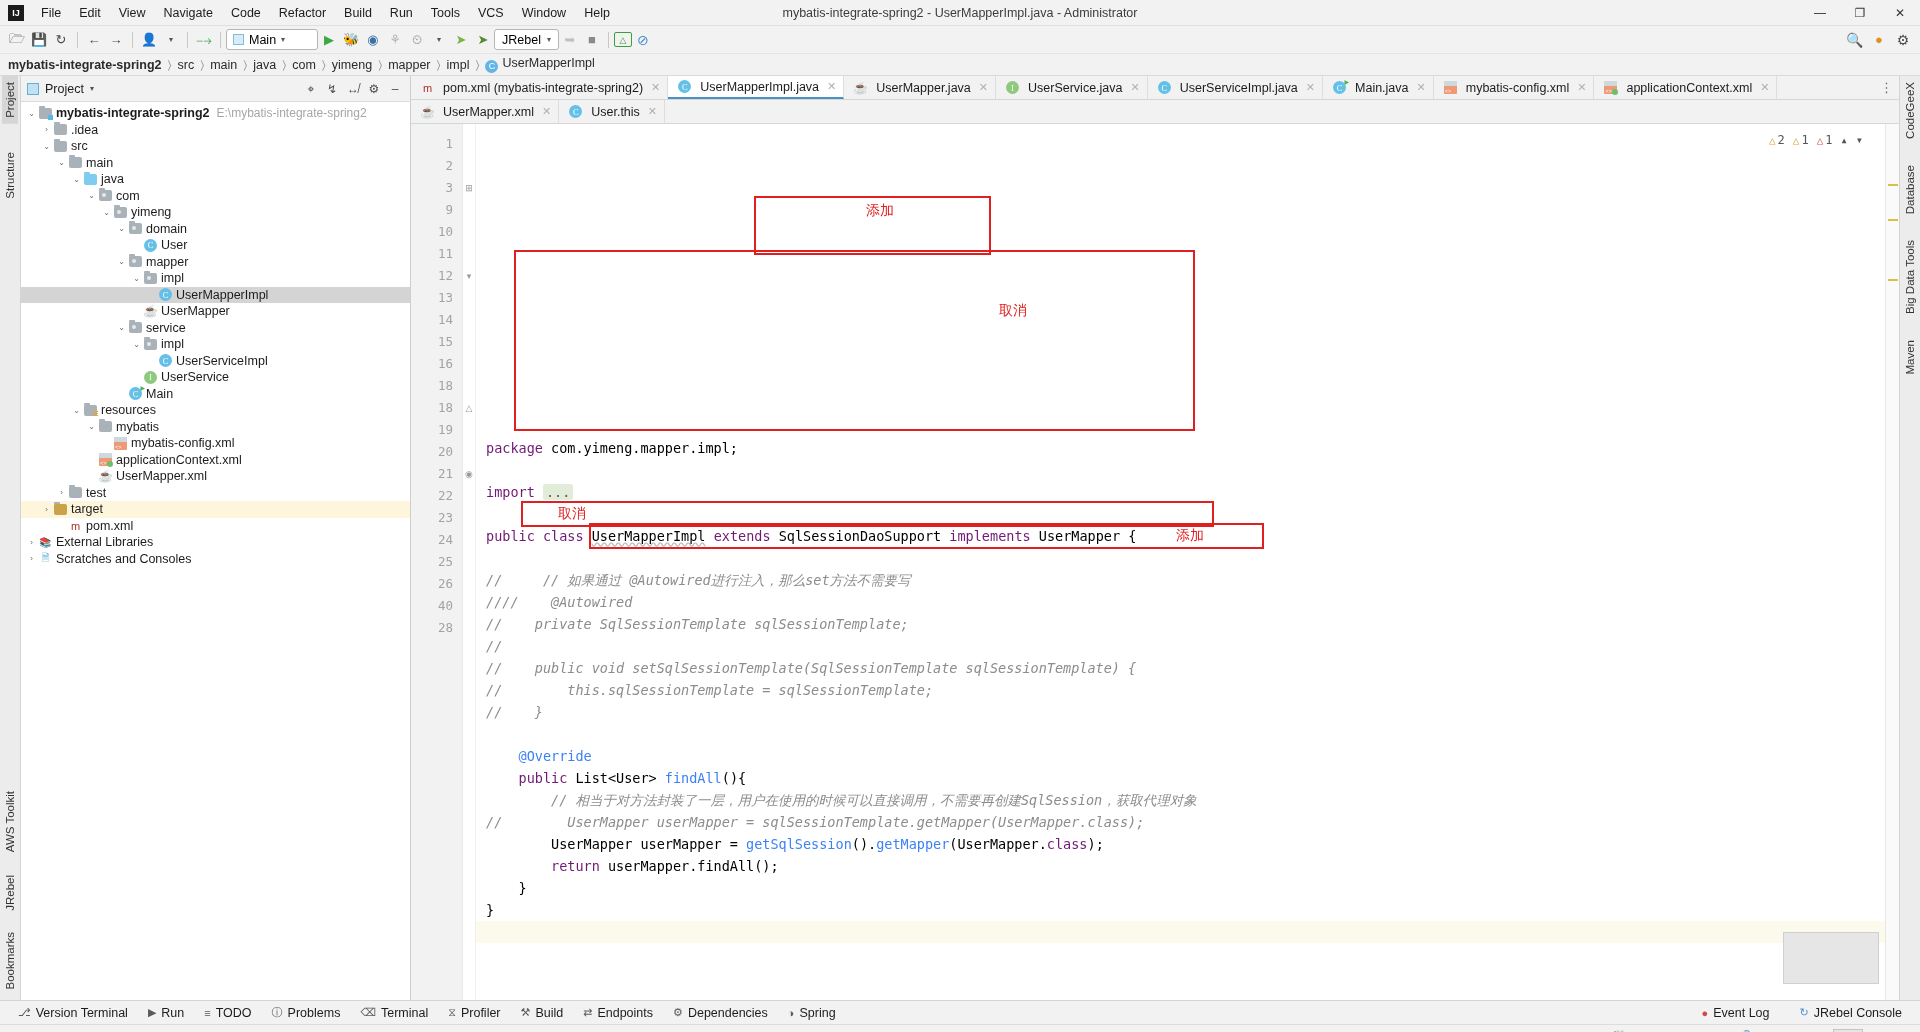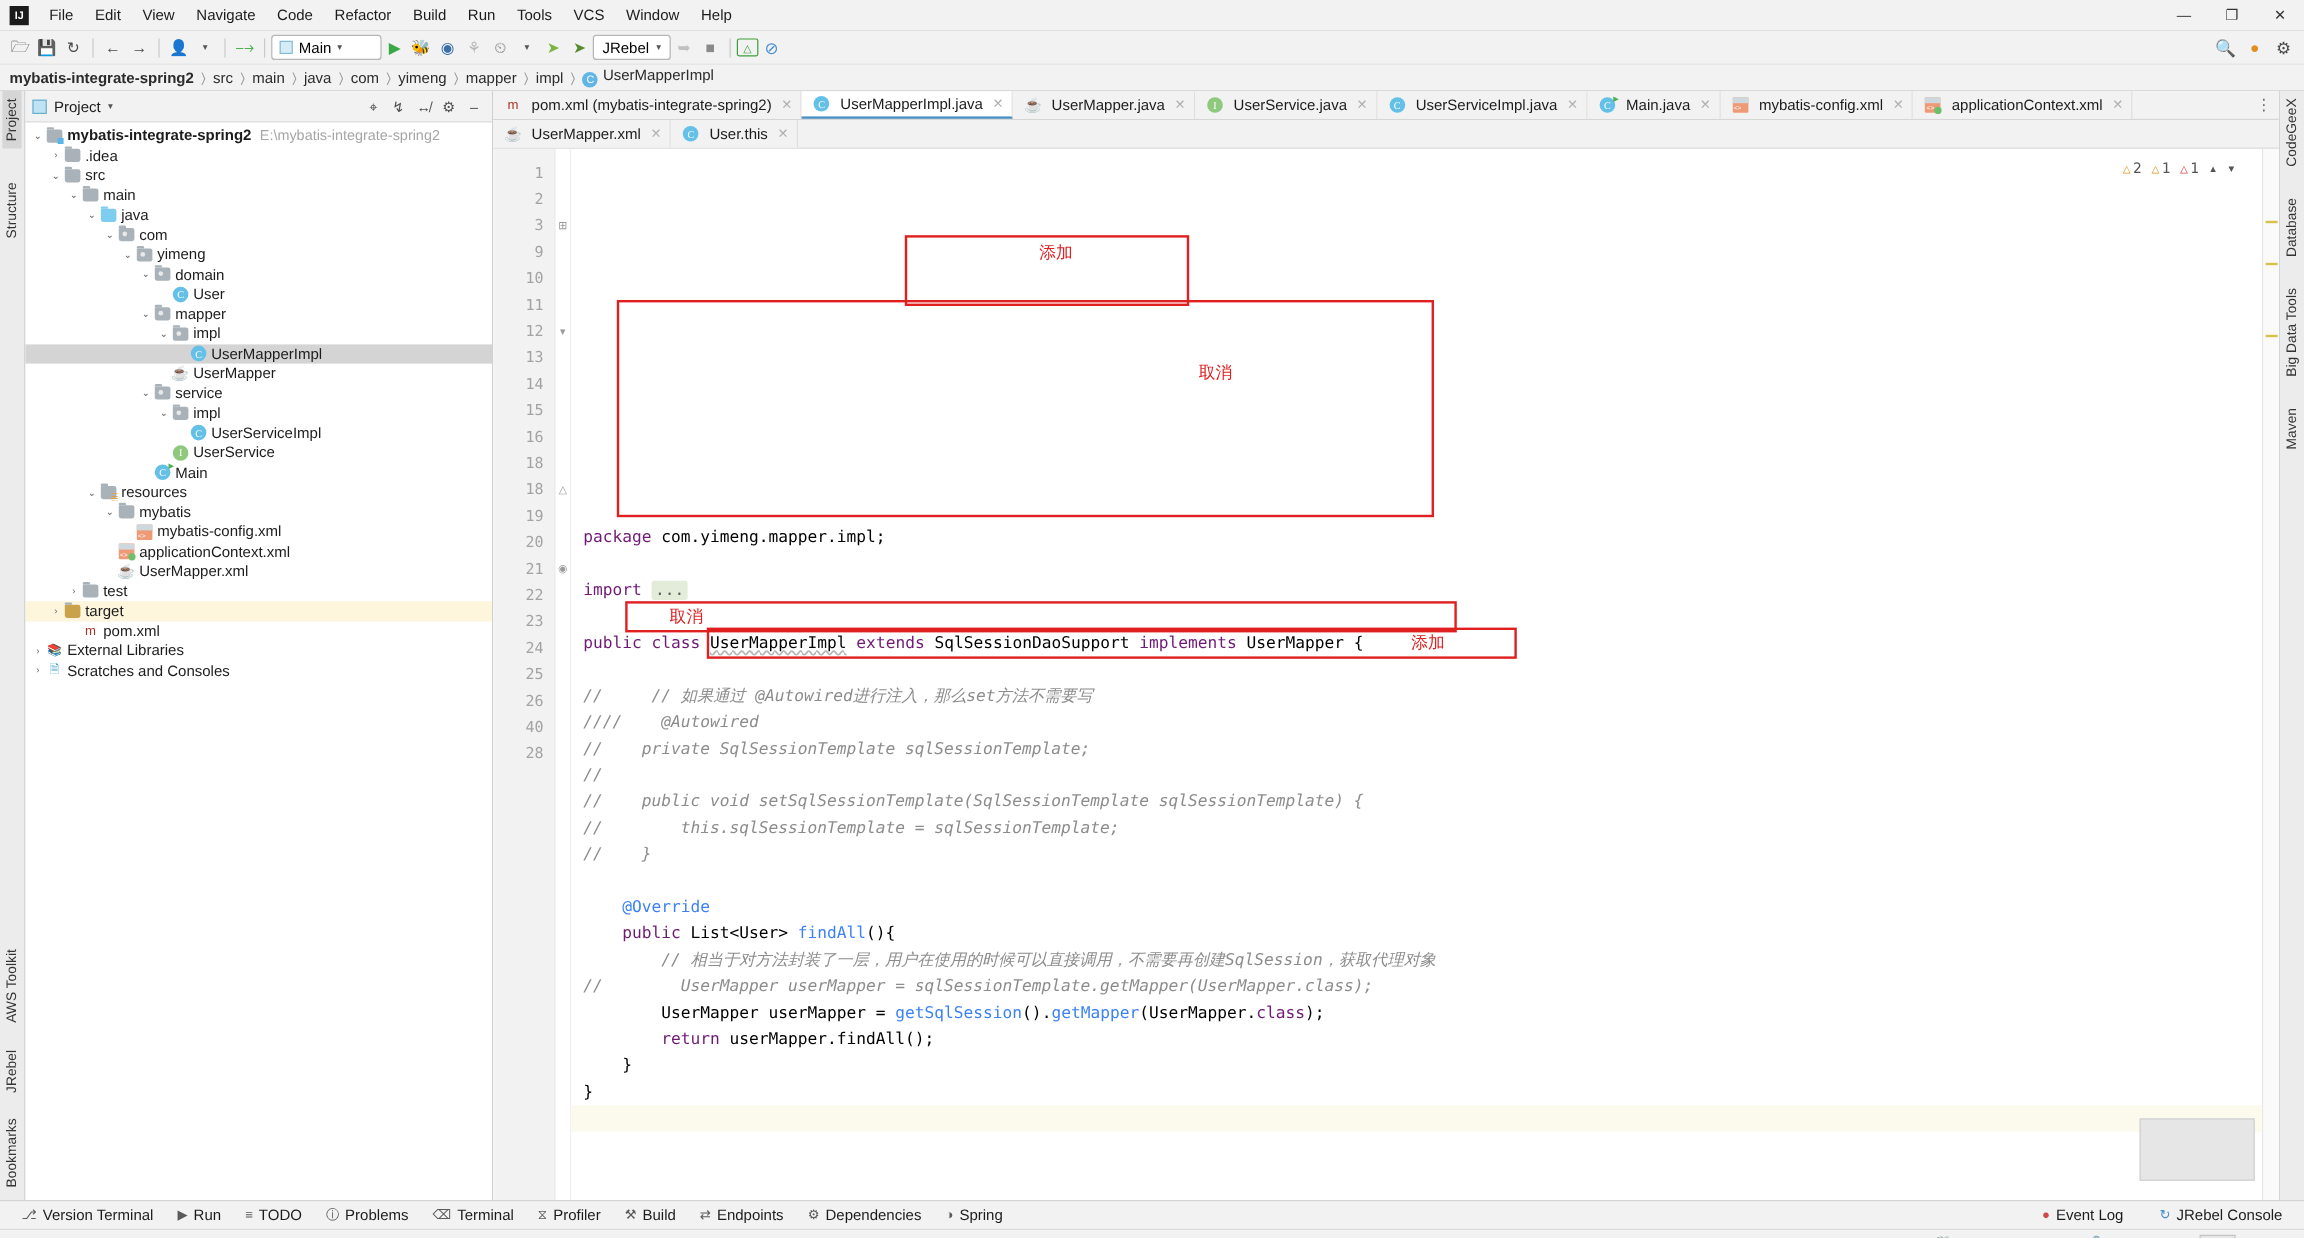--- a/index.html
+++ b/index.html
@@ -255,20 +255,21 @@
         <div class="menu-item">Navigate</div>
         <div class="menu-item">Code</div>
         <div class="menu-item">Refactor</div>
         <div class="menu-item">Build</div>
         <div class="menu-item">Run</div>
         <div class="menu-item">Tools</div>
         <div class="menu-item">VCS</div>
         <div class="menu-item">Window</div>
         <div class="menu-item">Help</div>
       </div>
+    <div class="win-title">mybatis-integrate-spring2 - UserMapperImpl.java - Administrator</div>
     <div class="win-ctrls">
       <div class="win-btn">—</div>
       <div class="win-btn">❐</div>
       <div class="win-btn close">✕</div>
     </div>
   </div>
 
   <div class="toolbar">
     <div class="tb-icon">🗁</div>
     <div class="tb-icon">💾</div>

